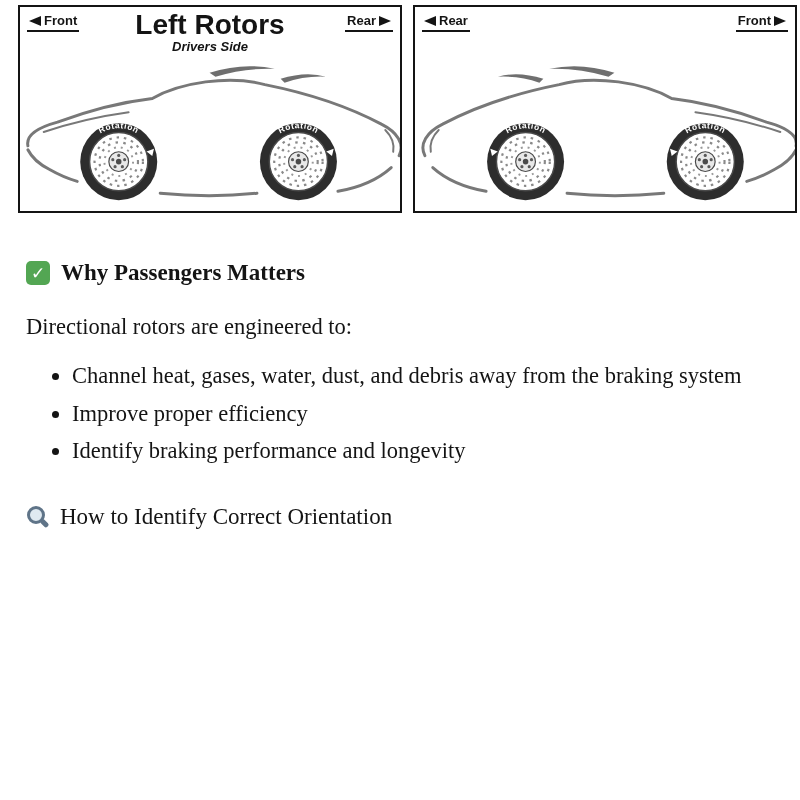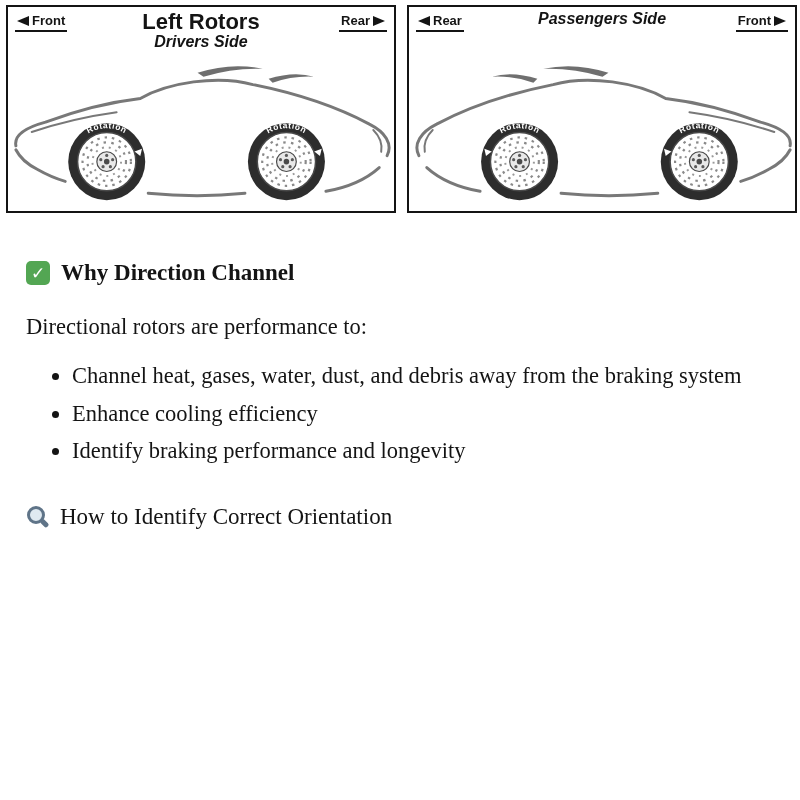--- a/index.html
+++ b/index.html
@@ -1,28 +1,28 @@
 <!DOCTYPE html>
 <html><head>
 <meta charset="utf-8">
 <style>
   html,body { margin:0; padding:0; background:#ffffff; }
   body { width:800px; font-family:"Liberation Serif", serif; color:#141414; }
 
   
-  .diagram { display:flex; gap:11px; padding:5px 3px 0 6px; }
+  .diagram { display:flex; gap:11px; padding:5px 3px 0 18px; }
   .panel { position:relative; width:393px; height:208px; border:2px solid #141414; box-sizing:border-box; background:#fff; overflow:hidden; }
   .panel-header { display:flex; justify-content:space-between; padding:6px 7px 0 7px; }
   .dir-label { display:inline-flex; align-items:center; gap:3px; border-bottom:2px solid #141414;
                padding:0 2px 2px 2px; font-family:"Liberation Sans",sans-serif; font-weight:bold; font-size:13px; }
   .tri-left  { width:0; height:0; border-top:5px solid transparent; border-bottom:5px solid transparent; border-right:12px solid #141414; }
   .tri-right { width:0; height:0; border-top:5px solid transparent; border-bottom:5px solid transparent; border-left:12px solid #141414; }
   .panel-titles { position:absolute; top:3px; left:0; right:0; text-align:center; pointer-events:none; }
-  .panel-title { font-family:"Liberation Sans",sans-serif; font-weight:800; font-size:22px; line-height:1.05; }
-  .panel-subtitle { font-family:"Liberation Sans",sans-serif; font-weight:bold; font-style:italic; font-size:16px; }
+  .panel-title { font-family:"Liberation Sans",sans-serif; font-weight:800; font-size:28px; line-height:1.05; }
+  .panel-subtitle { font-family:"Liberation Sans",sans-serif; font-weight:bold; font-style:italic; font-size:13px; }
   .car-svg { position:absolute; left:0; bottom:3px; }
 
   
   .article { padding:16px 28px 10px 26px; font-size:22.5px; line-height:1.54; }
   .intro { margin:8px 0 20px 0; }
   .section-heading { display:flex; align-items:center; gap:11px; margin:26px 0 20px 0; font-size:23px; font-weight:bold; }
   .section-heading.regular { font-weight:normal; margin:30px 0 16px 0; }
   .lead { margin:0 0 14px 0; }
   ul.bullets { margin:12px 0 10px 0; padding-left:46px; }
   ul.bullets li { margin:3px 0; }
@@ -124,21 +124,20 @@
       <span class="dir-label">
         <span class="tri-left"></span>
         <span>Rear</span>
       </span>
       <span class="dir-label">
         <span>Front</span>
         <span class="tri-right"></span>
       </span>
     </div>
     <div class="panel-titles">
-      <div class="panel-subtitle">Passengers Side</div>
     </div>
 
     <svg class="car-svg" width="389" height="150" viewBox="0 0 394 150">
       <defs>
         <path id="arc-rr" d="M 80.1 92.4 A 34 34 0 0 1 143.9 92.4"></path>
         <path id="arc-fr" d="M 262.1 92.4 A 34 34 0 0 1 325.9 92.4"></path>
       </defs>
       <g transform="translate(394 0) scale(-1 1)">
         <g stroke="#787878" stroke-width="3" fill="none" stroke-linecap="round">
           <path d="M 8 88 C 6 78 16 70 38 64 C 70 52 100 44 134 40 C 162 24 212 16 248 26 C 288 34 332 48 366 66 C 382 74 390 86 384 98"></path>
@@ -197,28 +196,28 @@
       </g>
     </svg>
   </div>
 </div>
 
 <div class="article">
 
 
   <div class="section-heading">
     <span class="check-icon" id="check-icon" style="background: rgb(83, 166, 83);">✓</span>
-    <span>Why Direction Channel</span>
-  </div>
-
-  <p class="lead">Directional rotors are performance to:</p>
+    <span>Why Passengers Matters</span>
+  </div>
+
+  <p class="lead">Directional rotors are engineered to:</p>
 
   <ul class="bullets">
     <li>Channel heat, gases, water, dust, and debris away from the braking system</li>
-    <li>Enhance cooling efficiency</li>
+    <li>Improve proper efficiency</li>
     <li>Identify braking performance and longevity</li>
   </ul>
 
   <div class="section-heading regular">
     <span class="magnifier-icon"></span>
     <span>How to Identify Correct Orientation</span>
   </div>
 
 
 </div>

